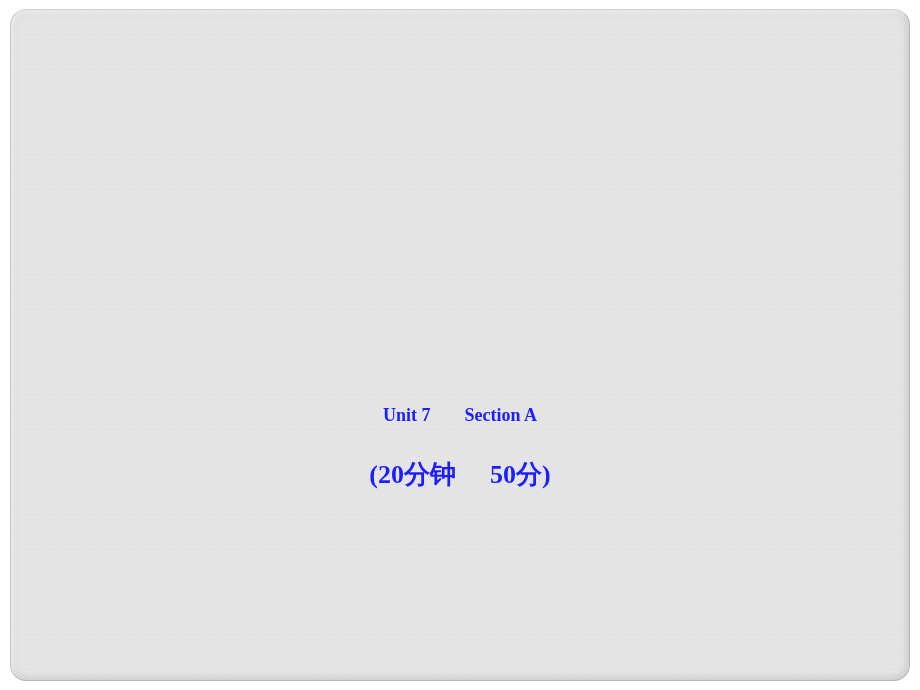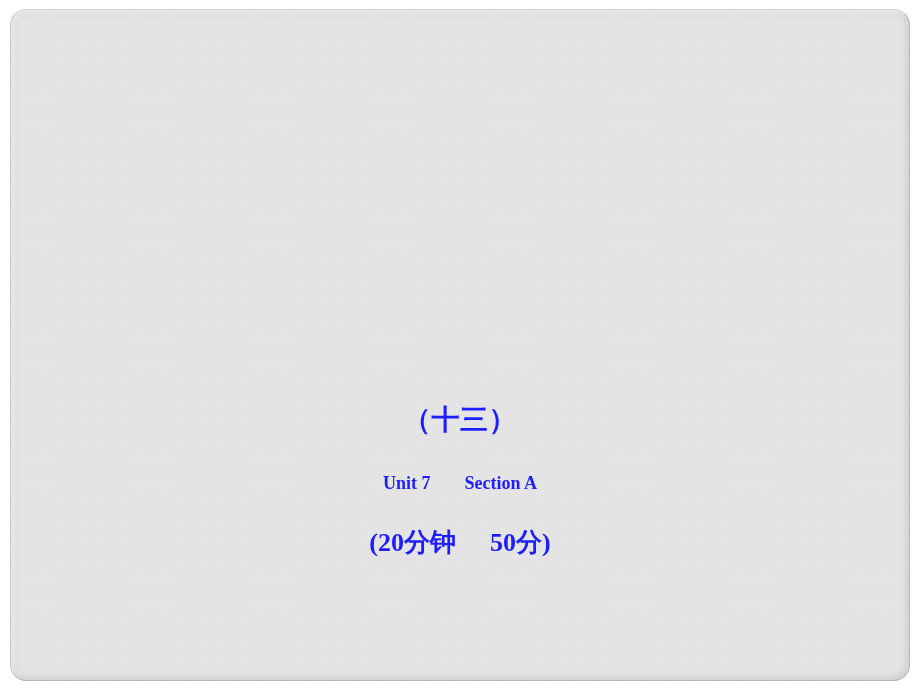--- a/index.html
+++ b/index.html
@@ -48,21 +48,20 @@
   .line1 { font-size: 28px; margin-bottom: 40px; letter-spacing: 0.5px; }
   .line2 { font-size: 18px; margin-bottom: 38px; }
   .line3 { font-size: 26px; }
   .gap { display: inline-block; width: 34px; }
 </style>
 </head>
 <body>
 
 <div class="slide">
   <div class="content">
-    <div class="line line1">（十三）</div>
     <div class="line line2">
       <span>Unit 7</span><span class="gap"></span><span>Section A</span>
     </div>
     <div class="line line3">
       <span>(20分钟</span><span class="gap"></span><span>50分)</span>
     </div>
   </div>
 </div>
 
 </body></html>

